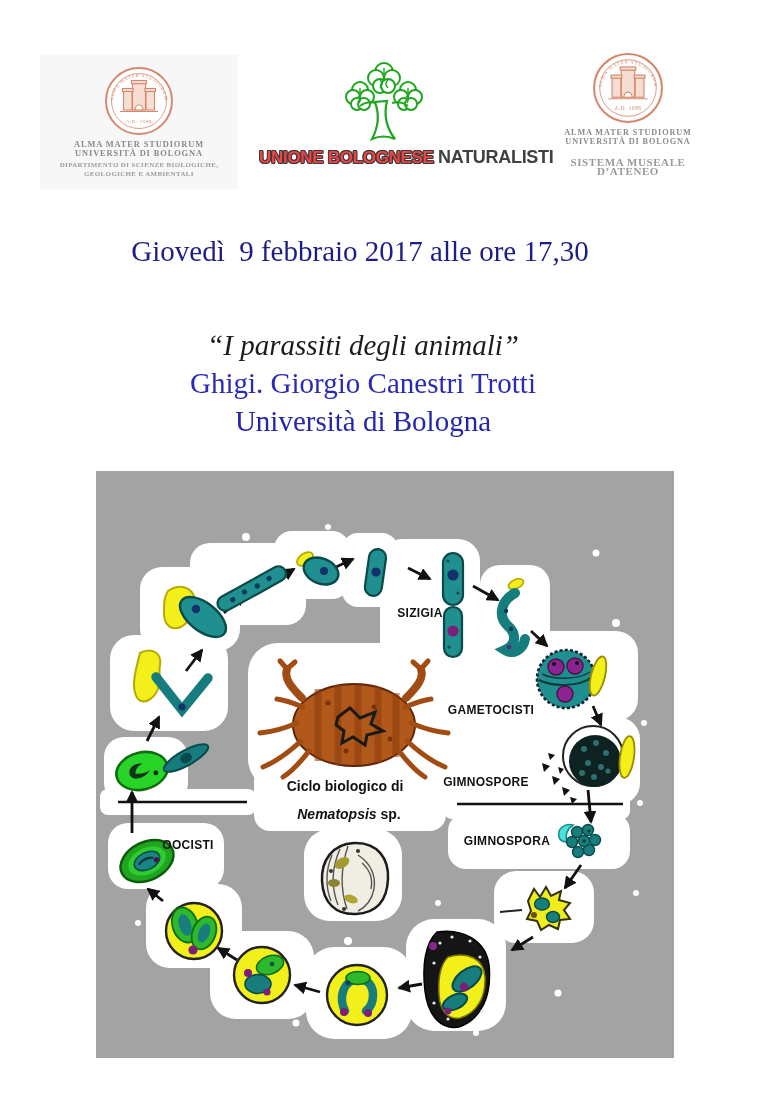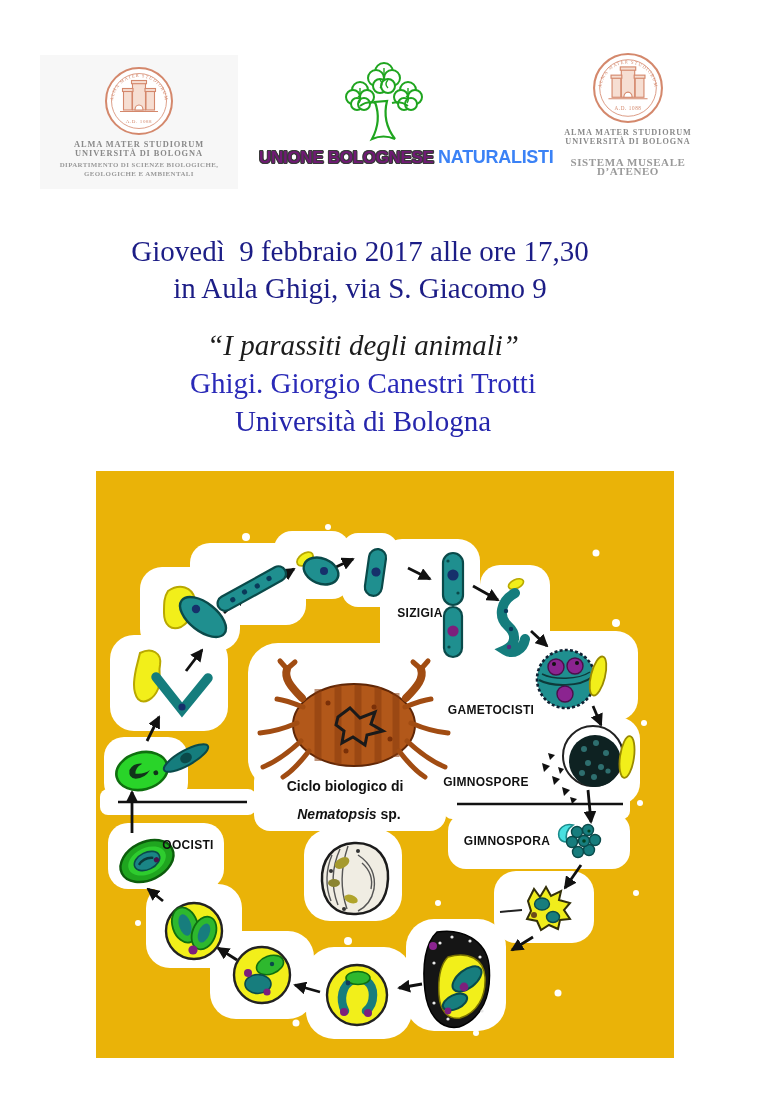--- a/index.html
+++ b/index.html
@@ -12,35 +12,35 @@
   .logo-center{position:absolute;left:259px;top:60px;width:250px;text-align:center;}
   .seal{display:block;margin:0 auto;}
   .uni-line{color:#8a8a8a;letter-spacing:0.9px;line-height:9px;font-size:8.4px;font-weight:bold;}
   .uni-sub{color:#9a9a9a;letter-spacing:0.4px;line-height:8.5px;font-size:6.9px;font-weight:bold;}
   .logo-left .seal{margin-top:11px;}
   .logo-right .seal{margin-top:7px;}
   .logo-right .uni-line{font-size:8.2px;}
   .logo-right .uni-sub{font-size:11px;letter-spacing:0.6px;margin-top:12px;}
   .ubn-wordmark{margin-top:1px;font-family:"Liberation Sans",sans-serif;font-weight:bold;
                 font-size:17px;letter-spacing:-0.3px;white-space:nowrap;}
-  .ubn-outline{color:#701a75;
+  .ubn-outline{color:#ef4444;
      text-shadow:-1.1px 0 #3a3a3a,1.1px 0 #3a3a3a,0 -1.1px #3a3a3a,0 1.1px #3a3a3a,
                  -0.8px -0.8px #3a3a3a,0.8px 0.8px #3a3a3a,-0.8px 0.8px #3a3a3a,0.8px -0.8px #3a3a3a;}
-  .ubn-solid{color:#3b82f6;font-size:18px;}
+  .ubn-solid{color:#404040;font-size:18px;}
   
   .date-block{position:absolute;top:233px;left:0;width:768px;box-sizing:border-box;
               padding-right:48px;text-align:center;color:#1c1d86;font-size:29px;line-height:37px;}
   .date-block div{white-space:pre;}
   .title-block{position:absolute;top:326px;left:0;width:768px;box-sizing:border-box;
                padding-right:42px;text-align:center;font-size:29px;line-height:38px;}
   .talk-title{color:#1c1c1c;font-style:italic;}
   .speaker{color:#2a2ab8;}
   .affiliation{color:#2626ac;}
   
-  .diagram{position:absolute;left:96px;top:471px;width:578px;height:587px;background:#eab308;}
+  .diagram{position:absolute;left:96px;top:471px;width:578px;height:587px;background:#a3a3a3;}
   .diagram svg{display:block;}
   .dlabel{font-family:"Liberation Sans",sans-serif;font-weight:bold;font-size:12px;
           fill:#111;letter-spacing:0.3px;}
   .dcaption{font-family:"Liberation Sans",sans-serif;font-weight:bold;font-size:14px;fill:#111;}
 </style>
 </head>
 <body>
 
 <div class="page">
 
@@ -138,21 +138,20 @@
     </svg>
     <div style="margin-top:4px;">
       <div class="uni-line">ALMA MATER STUDIORUM</div>
       <div class="uni-line">UNIVERSITÀ DI BOLOGNA</div>
       <div class="uni-sub">SISTEMA MUSEALE D’ATENEO</div>
     </div>
   </div>
 
   <div class="date-block">
     <div>Giovedì  9 febbraio 2017 alle ore 17,30</div>
-    <div>in Aula Ghigi, via S. Giacomo 9</div>
   </div>
   <div class="title-block">
     <div class="talk-title">“I parassiti degli animali”</div>
     <div class="speaker">Ghigi. Giorgio Canestri Trotti</div>
     <div class="affiliation">Università di Bologna</div>
   </div>
 
   <div class="diagram">
     <svg width="578" height="587" viewBox="0 0 578 587">
       <defs>

